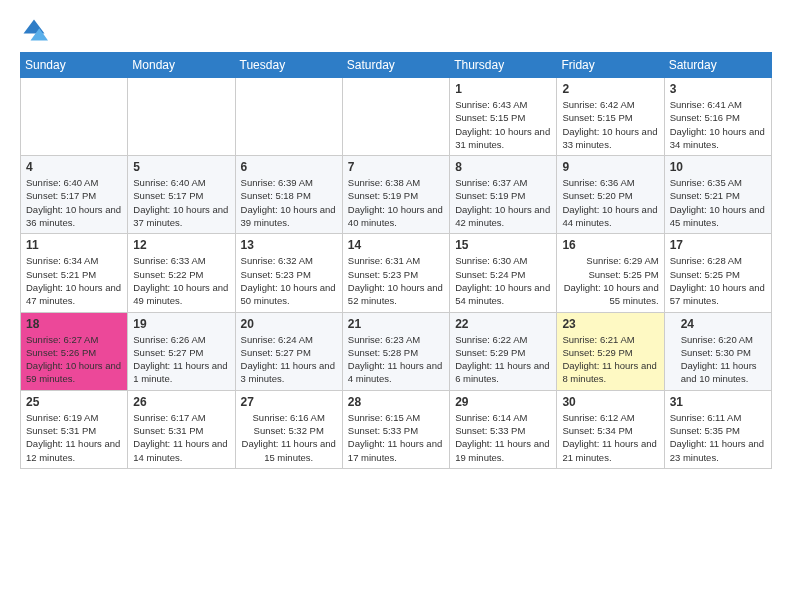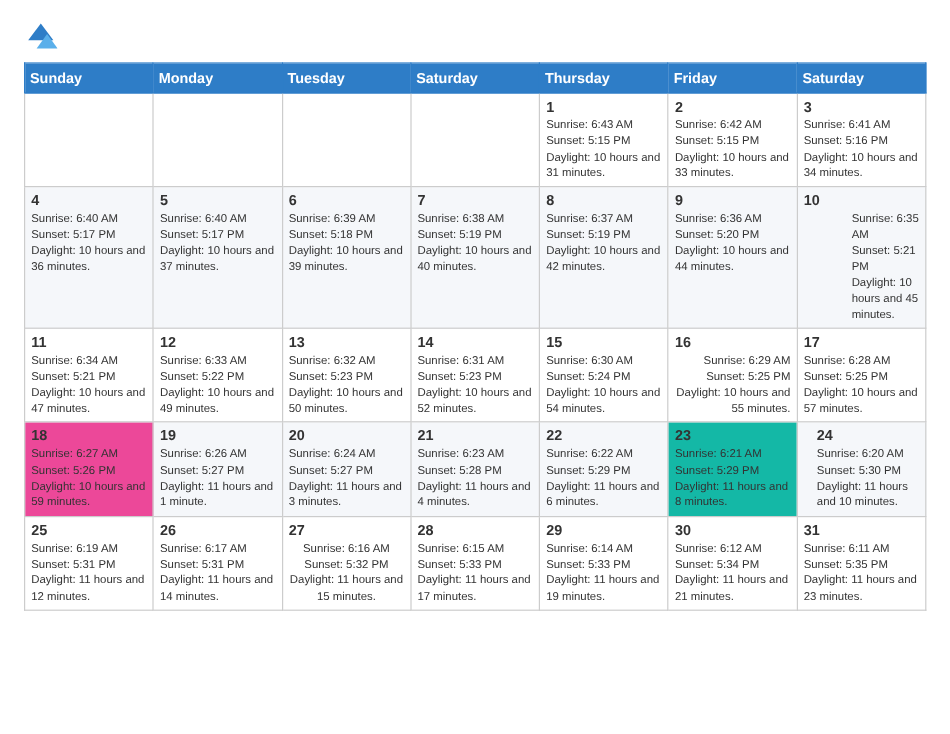--- a/index.html
+++ b/index.html
@@ -49,21 +49,21 @@
       width: 100%;
       border-collapse: collapse;
       font-size: 10.5px;
     }
     .calendar th {
       background: #2e7dc7;
       color: #fff;
       padding: 5px 4px;
       text-align: left;
       font-size: 12px;
-      font-weight: bold;
+      font-weight: normal;
       border: 1px solid #2e7dc7;
       margin-top: 48px;
     }
     .calendar td {
       border: 1px solid #ccc;
       vertical-align: top;
       padding: 4px 5px;
       width: calc(100% / 7);
       min-height: 70px;
       background: #fff;
@@ -176,21 +176,21 @@
 Daylight: 10 hours and 42 minutes.</div>
         </td>
         <td style="background: rgb(245, 247, 250);">
           <span class="day-number">9</span>
           <div class="day-info" style="white-space: pre-line;">Sunrise: 6:36 AM
 Sunset: 5:20 PM
 Daylight: 10 hours and 44 minutes.</div>
         </td>
         <td style="background: rgb(245, 247, 250);">
           <span class="day-number">10</span>
-          <div class="day-info" style="white-space: pre-line; margin-left: 40px;">Sunrise: 6:35 AM
+          <div class="day-info" style="white-space: pre-line;">Sunrise: 6:35 AM
 Sunset: 5:21 PM
 Daylight: 10 hours and 45 minutes.</div>
         </td>
       </tr>
       <tr>
         <td>
           <span class="day-number">11</span>
           <div class="day-info" style="white-space: pre-line;">Sunrise: 6:34 AM
 Sunset: 5:21 PM
 Daylight: 10 hours and 47 minutes.</div>
@@ -256,21 +256,21 @@
           <div class="day-info" style="white-space: pre-line;">Sunrise: 6:23 AM
 Sunset: 5:28 PM
 Daylight: 11 hours and 4 minutes.</div>
         </td>
         <td style="background: rgb(245, 247, 250);">
           <span class="day-number">22</span>
           <div class="day-info" style="white-space: pre-line;">Sunrise: 6:22 AM
 Sunset: 5:29 PM
 Daylight: 11 hours and 6 minutes.</div>
         </td>
-        <td style="background: #14b8a6;">
+        <td style="background: #fef9c3;">
           <span class="day-number">23</span>
           <div class="day-info" style="white-space: pre-line;">Sunrise: 6:21 AM
 Sunset: 5:29 PM
 Daylight: 11 hours and 8 minutes.</div>
         </td>
         <td style="background: rgb(245, 247, 250); padding-left: 16px;">
           <span class="day-number">24</span>
           <div class="day-info" style="white-space: pre-line;">Sunrise: 6:20 AM
 Sunset: 5:30 PM
 Daylight: 11 hours and 10 minutes.</div>

